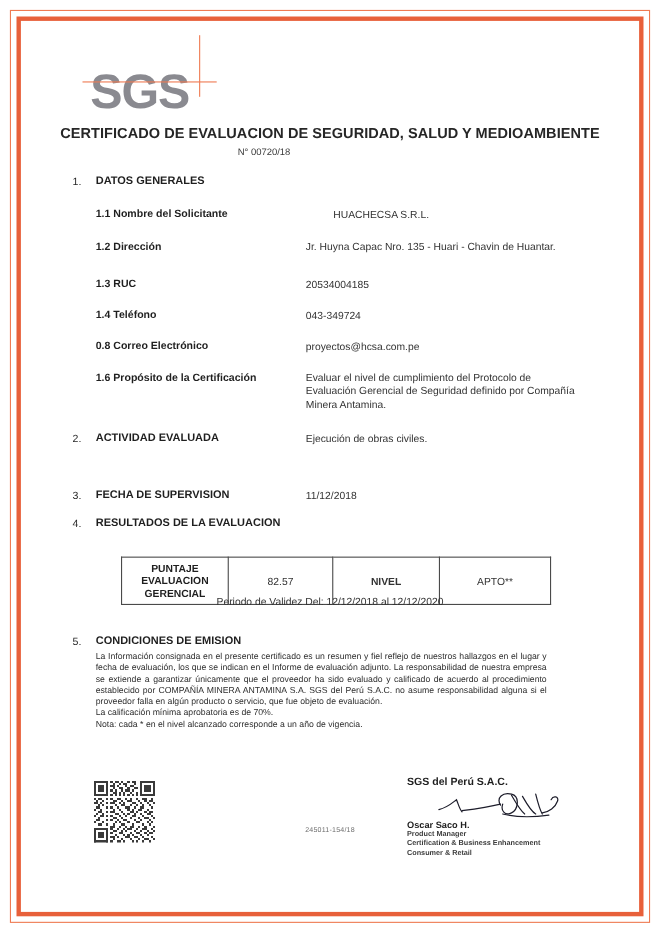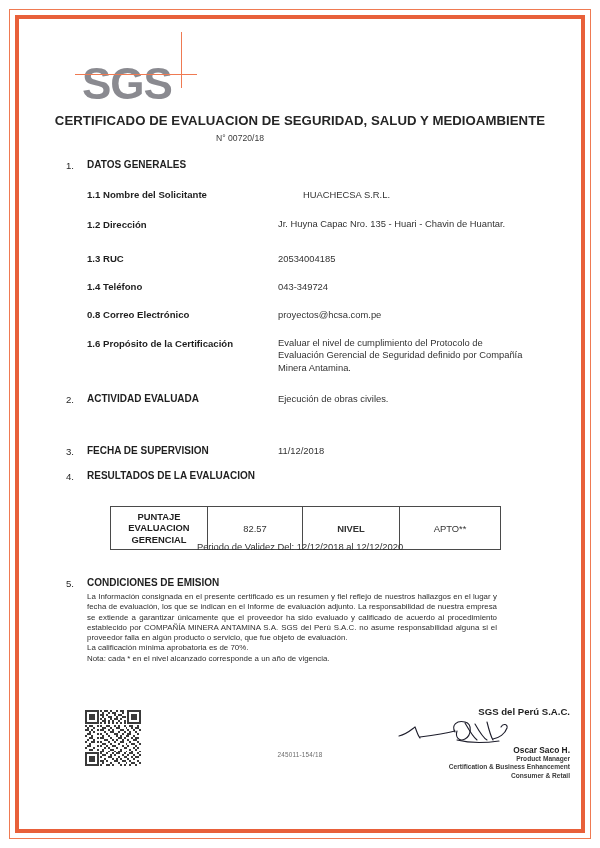--- a/index.html
+++ b/index.html
@@ -198,21 +198,21 @@
     width: 56px;
     height: 56px;
   }
 
   
   .sign-block {
     position: absolute;
     left: 370px;
     top: 706px;
     width: 200px;
-    text-align: right;
+    text-align: left;
   }
   .sign-company {
     font-size: 9.6px;
     font-weight: bold;
     color: #1f1f1f;
   }
   .sign-svg {
     display: block;
     margin: 1px auto 0;
   }

